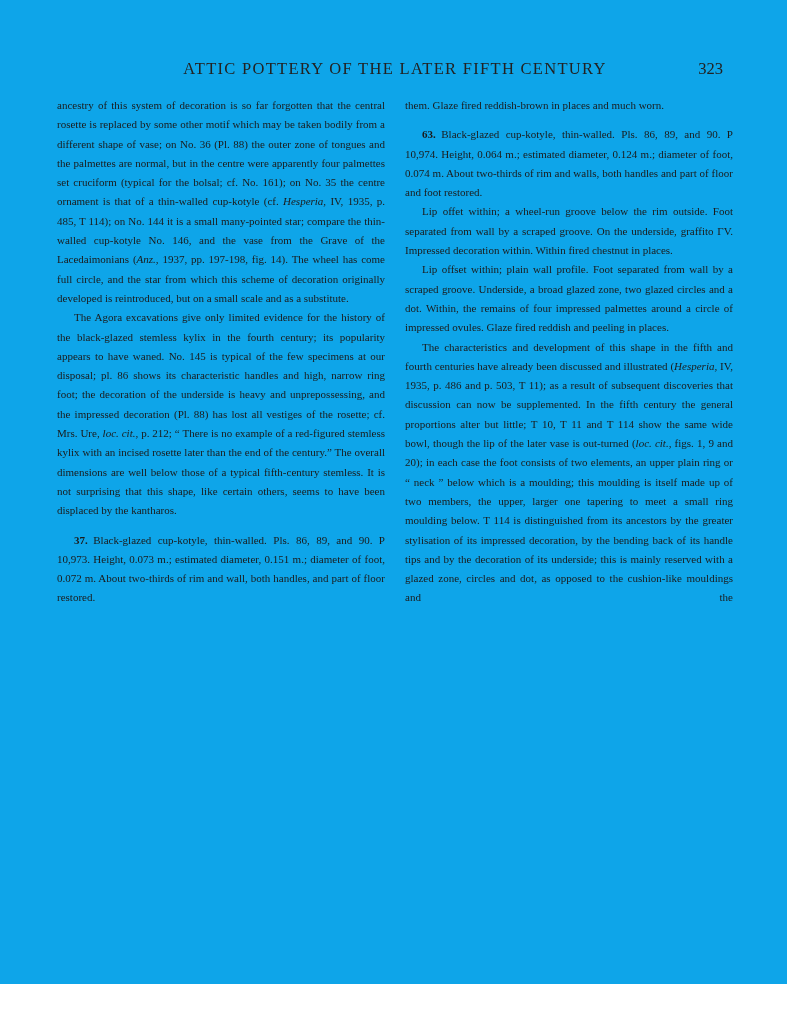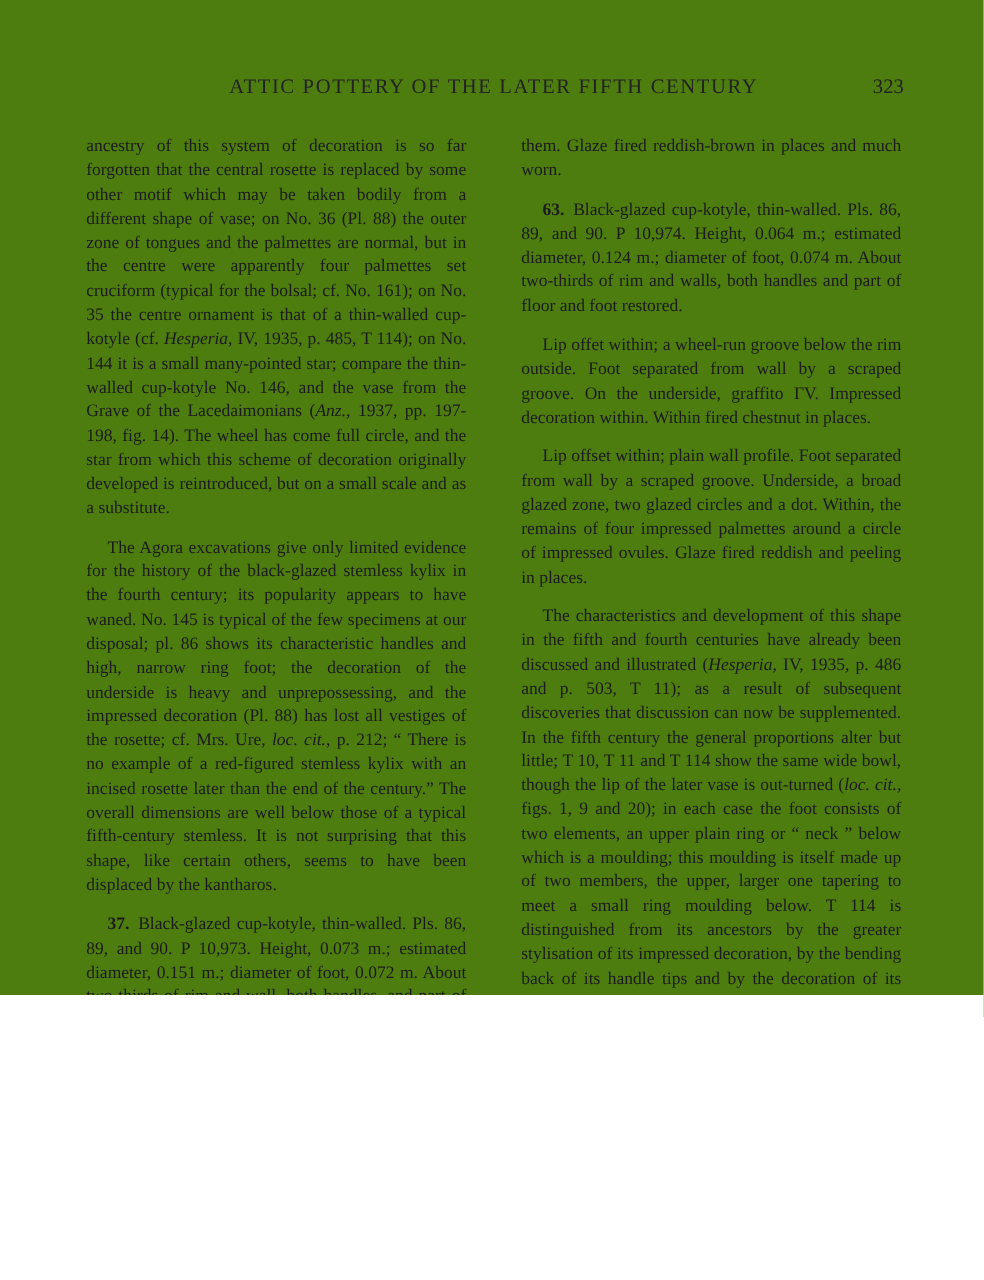--- a/index.html
+++ b/index.html
@@ -3,22 +3,22 @@
 <meta charset="utf-8">
 <style>
   html, body {
     margin: 0;
     padding: 0;
     background: #ffffff;
   }
   .page {
     position: relative;
     width: 787px;
-    height: 796px;
-    background: #4d7c0f;
+    height: 984px;
+    background: #0ea5e9;
     color: #1b1b1b;
     font-family: "Liberation Serif", "DejaVu Serif", serif;
     overflow: hidden;
     box-sizing: border-box;
   }
   .page-header {
     position: relative;
     margin: 59px 54px 0 57px;
     height: 22px;
     text-align: center;
@@ -41,22 +41,22 @@
     display: flex;
     gap: 20px;
     padding: 15px 54px 0 57px;
     box-sizing: border-box;
   }
   .column {
     flex: 1 1 0;
     min-width: 0;
   }
   .para {
-    margin: 12px;
-    font-size: 14px;
+    margin: 0;
+    font-size: 11px;
     line-height: 19.3px;
     text-align: justify;
     color: #1b1b1b;
   }
   .para.indent { text-indent: 17px; }
   .para.space-before { margin-top: 10px; }
   .para.justify-last { text-align-last: justify; }
   .italic { font-style: italic; }
   .bold { font-weight: bold; }
 </style>

